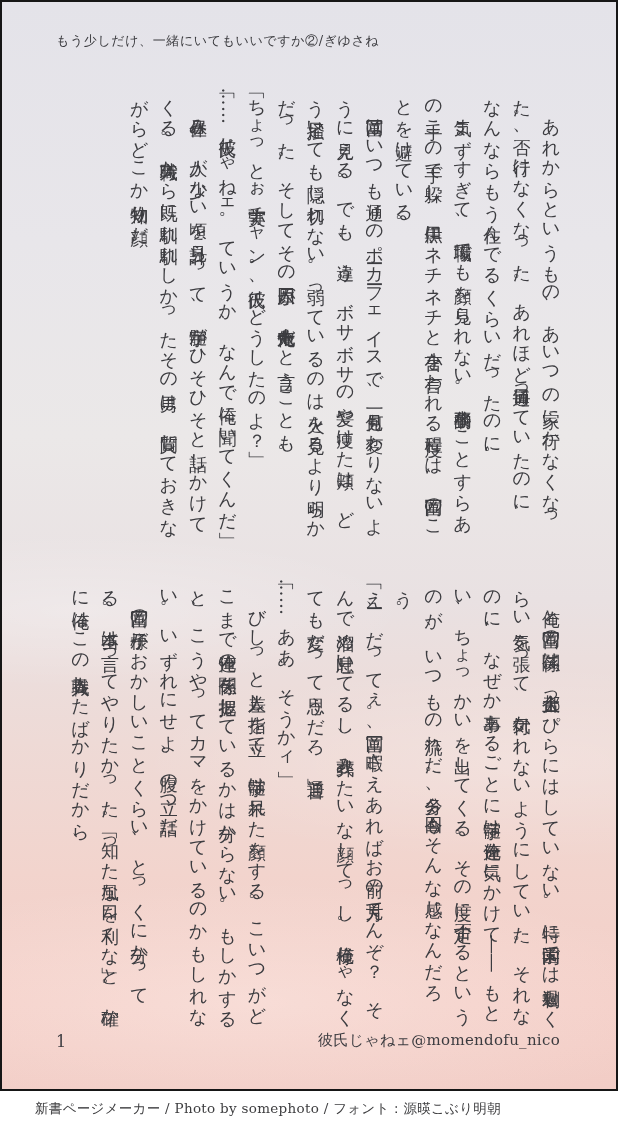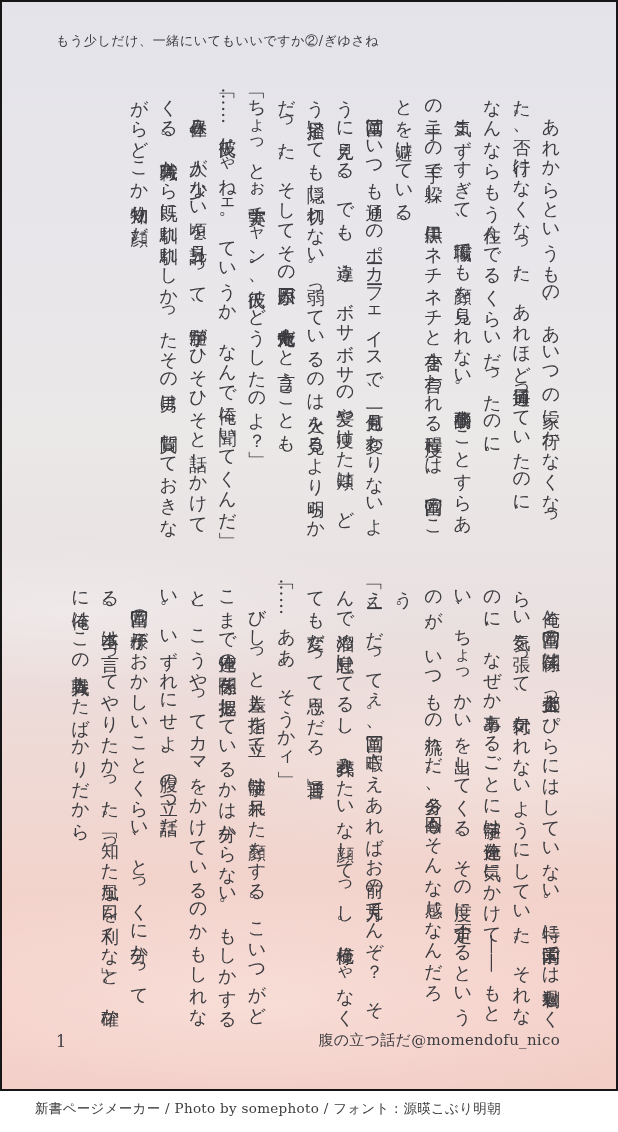--- a/index.html
+++ b/index.html
@@ -104,17 +104,17 @@
     <div class="vtext block-2">
       <p>　俺と冨岡の関係は、都合上大っぴらにはしていない。特に学園内では過剰なくらい気を張って、気付かれないようにしていた。それなのに、なぜか事あるごとに宇髄は俺達を気にかけて――もとい、ちょっかいを出してくる。その度に否定するというのが、いつもの流れだ。多分、今回もそんな感じなんだろう。</p>
       <p>「えー、だってぇ。冨岡、暇さえあればお前の方見てんぞ？　そんで溜め息吐いてるし、葬式みたいな顔してっし。俺様じゃなくても変だって思うだろ、普通」</p>
       <p>「……ああ、そうかィ」</p>
       <p>　びしっと人差し指を立て、宇髄は呆れた顔をする。こいつがどこまで俺達の関係を把握しているかは分からない。もしかすると、こうやってカマをかけているのかもしれない。いずれにせよ、腹の立つ話だ。</p>
       <p>　冨岡の様子がおかしいことくらい、とっくに分かってる。本当は言ってやりたかった。「知った風な口を利くな」と。確かに俺はこの春入職したばかりだから、</p>
     </div>
 
     <div class="page-number">1</div>
 
-    <div class="author-credit">腹の立つ話だ@momendofu_nico</div>
+    <div class="author-credit">彼氏じゃねェ@momendofu_nico</div>
   </div>
 
   <div class="generator-caption">新書ページメーカー / Photo by somephoto / フォント：源暎こぶり明朝</div>
 </div>
 
 </body></html>

